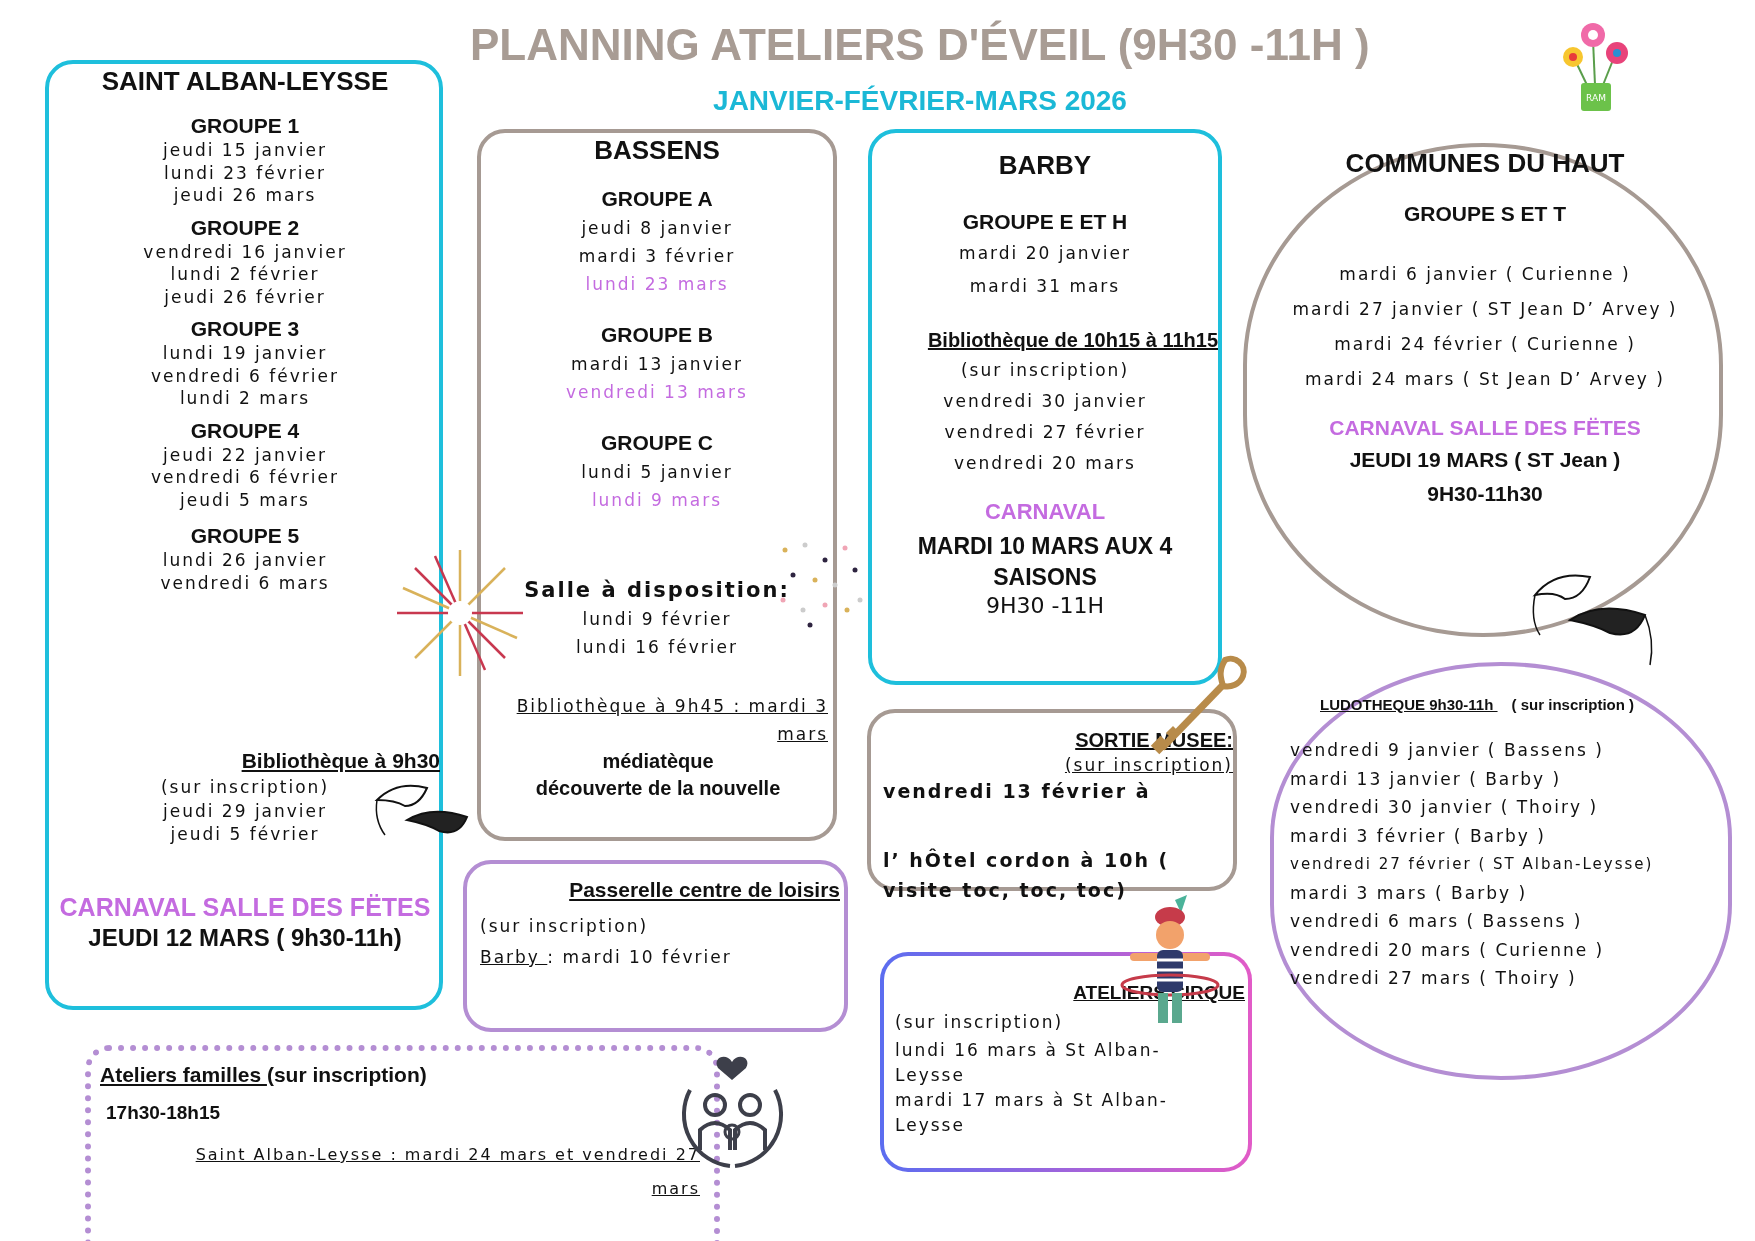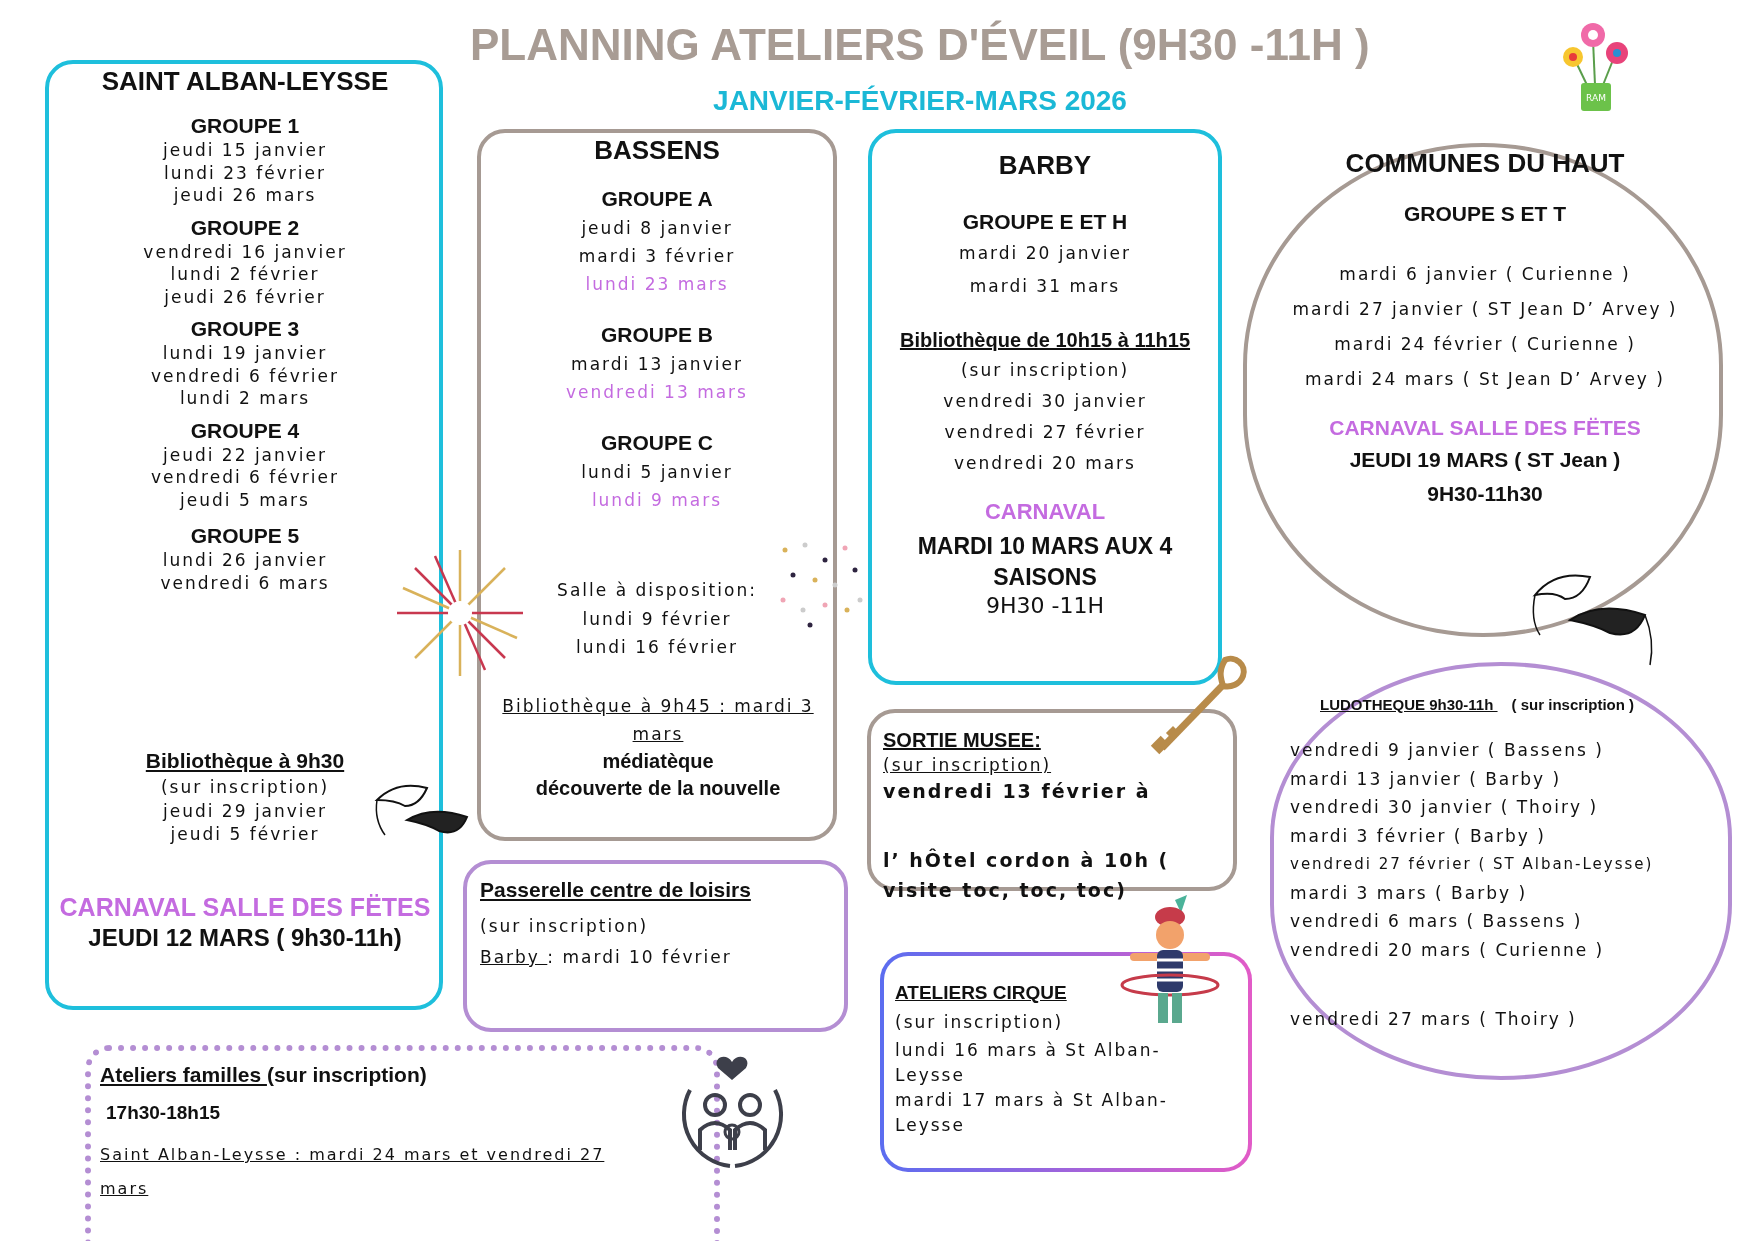--- a/index.html
+++ b/index.html
@@ -4,21 +4,21 @@
 <style>
   * { box-sizing: border-box; margin: 0; padding: 0; }
   html, body { width: 1755px; height: 1241px; background: #ffffff; overflow: hidden; }
   body { position: relative; font-family: "DejaVu Sans", sans-serif; color: #111; }
 
   .abs { position: absolute; }
   .hand { font-family: "DejaVu Sans", sans-serif; font-size: 17px; letter-spacing: 2px; color: #111; line-height: 25px; }
   .bold { font-family: "Liberation Sans", sans-serif; font-weight: 700; color: #111; }
   .center { text-align: center; }
   .purple { color: #c46be0; }
-  .u { text-decoration: underline; }
+  .u { text-decoration: underline; text-align: right; }
 
   .title { left: 470px; top: 20px; width: 920px; font-family: "Liberation Sans", sans-serif; font-weight: 700; font-size: 44px; color: #a89c94; letter-spacing: 0px; white-space: nowrap; }
   .subtitle { left: 680px; top: 85px; width: 480px; text-align:center; font-family: "Liberation Sans", sans-serif; font-weight: 700; font-size: 28px; color: #1bb8d6; white-space: nowrap; }
 
   .box { position: absolute; border-radius: 28px; background: transparent; }
   .cyan { border: 4px solid #1ebfdc; }
   .grey { border: 4px solid #a69a93; }
   .lilac { border: 4px solid #b48ed3; }
 
   .h-city { font-family: "Liberation Sans", sans-serif; font-weight: 700; font-size: 26px; color: #111; text-align: center; }
@@ -113,21 +113,21 @@
         <div class="hand purple" style="line-height:28px; color:#c46be0">vendredi 13 mars</div>
       </div>
       <div class="lines" style="margin-top:22px">
         <div class="h-group" style="margin-top:0; line-height:30px">GROUPE C</div>
         <div class="hand" style="line-height:28px">lundi 5 janvier</div>
         <div class="hand purple" style="line-height:28px; color:#c46be0">lundi 9 mars</div>
       </div>
     </div>
 </div>
 <div class="abs center" style="left:480px; top:575px; width:354px;">
-  <div class="hand" style="font-size:17px; font-weight:normal; line-height:30px;">Salle à disposition:</div>
+  <div class="hand" style="font-size:21px; font-weight:bold; line-height:30px;">Salle à disposition:</div>
   <div class="hand" style="line-height:28px;">lundi 9 février</div>
   <div class="hand" style="line-height:28px;">lundi 16 février</div>
 </div>
 <div class="abs center" style="left:488px; top:692px; width:340px;">
   <div class="hand u" style="line-height:28px;">Bibliothèque à 9h45 : mardi 3 mars</div>
   <div class="bold" style="font-size:20px; line-height:27px;">médiatèque</div>
   <div class="bold" style="font-size:20px; line-height:27px;">découverte de la nouvelle</div>
 </div>
 
 <div class="box lilac" style="left:463px; top:860px; width:385px; height:172px;"></div>
@@ -239,21 +239,21 @@
   </div>
   <div id="ludo-list" style="margin-top:22px;">
       <div class="hand" style="line-height:28.5px; white-space:nowrap;">vendredi 9 janvier ( Bassens )</div>
       <div class="hand" style="line-height:28.5px; white-space:nowrap;">mardi 13 janvier ( Barby )</div>
       <div class="hand" style="line-height:28.5px; white-space:nowrap;">vendredi 30 janvier ( Thoiry )</div>
       <div class="hand" style="line-height:28.5px; white-space:nowrap;">mardi 3 février ( Barby )</div>
       <div class="hand" style="line-height:28.5px; white-space:nowrap;font-size:15px;">vendredi 27 février ( ST Alban-Leysse)</div>
       <div class="hand" style="line-height:28.5px; white-space:nowrap;">mardi 3 mars ( Barby )</div>
       <div class="hand" style="line-height:28.5px; white-space:nowrap;">vendredi 6 mars ( Bassens )</div>
       <div class="hand" style="line-height:28.5px; white-space:nowrap;">vendredi 20 mars ( Curienne )</div>
-      <div class="hand" style="line-height:28.5px; white-space:nowrap;margin-top:41px;">vendredi 27 mars ( Thoiry )</div>
+      <div class="hand" style="line-height:28.5px; white-space:nowrap;">vendredi 27 mars ( Thoiry )</div>
     </div>
 </div>
 
 <div class="abs" style="left:85px; top:1045px; width:635px; height:220px; border:6px dotted #b48ed3; border-bottom:none; border-radius:24px 24px 0 0;"></div>
 <div class="abs" style="left:100px; top:1060px; width:600px;">
   <div style="font-size:21px; line-height:30px;">
     <span class="bold u">Ateliers familles </span><span class="bold">(sur inscription)</span>
   </div>
   <div class="bold" style="font-size:19px; margin-top:12px; margin-left:6px;">17h30-18h15</div>
   <div class="hand u" style="margin-top:14px; font-size:16px; line-height:34px;">Saint Alban-Leysse : mardi 24 mars et vendredi 27</div>

